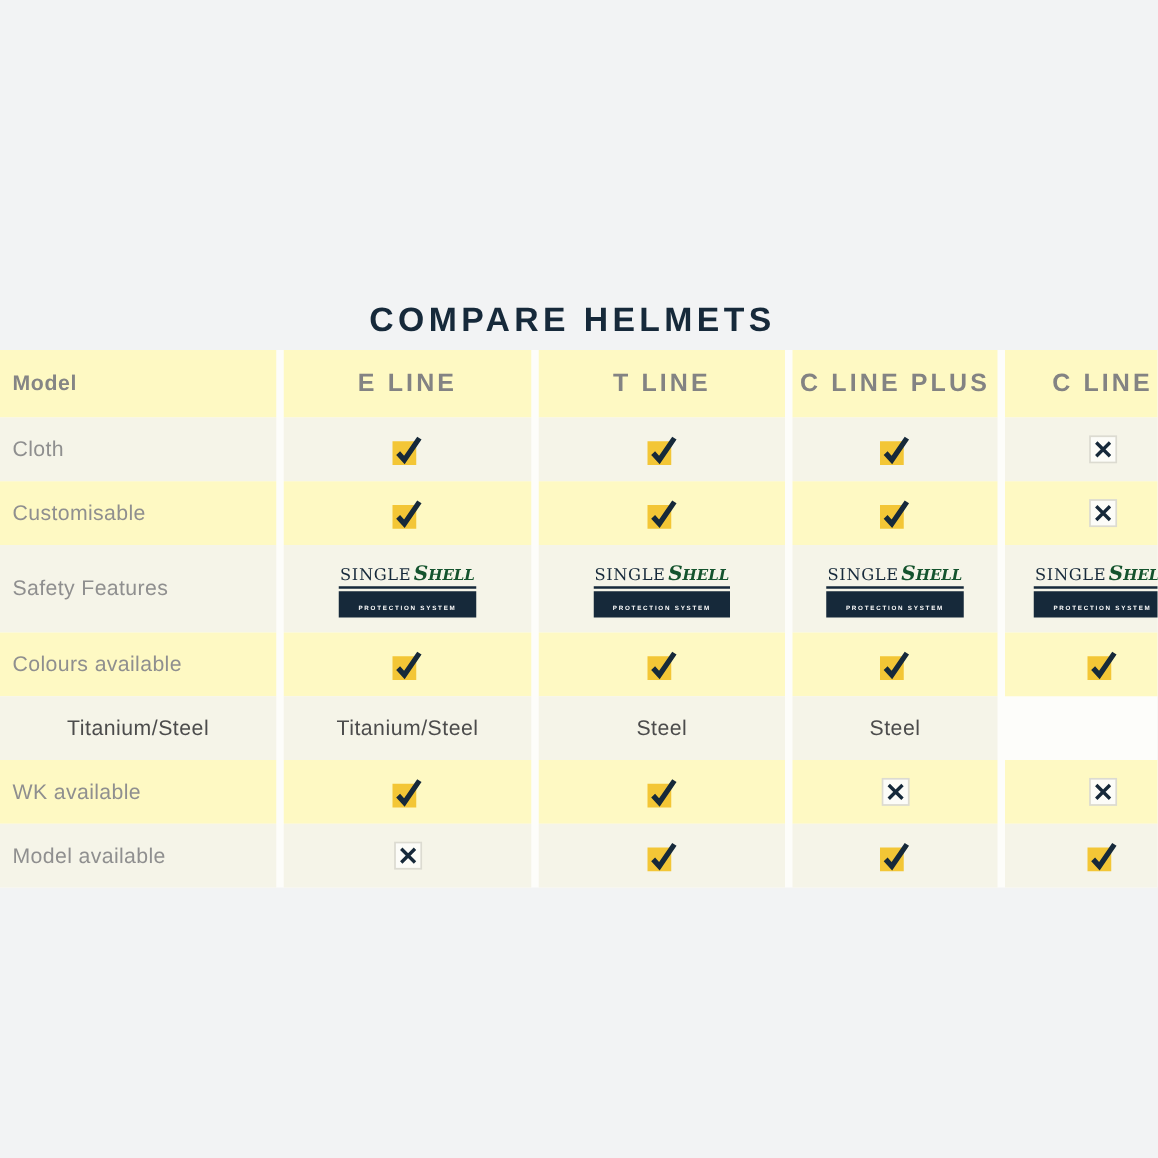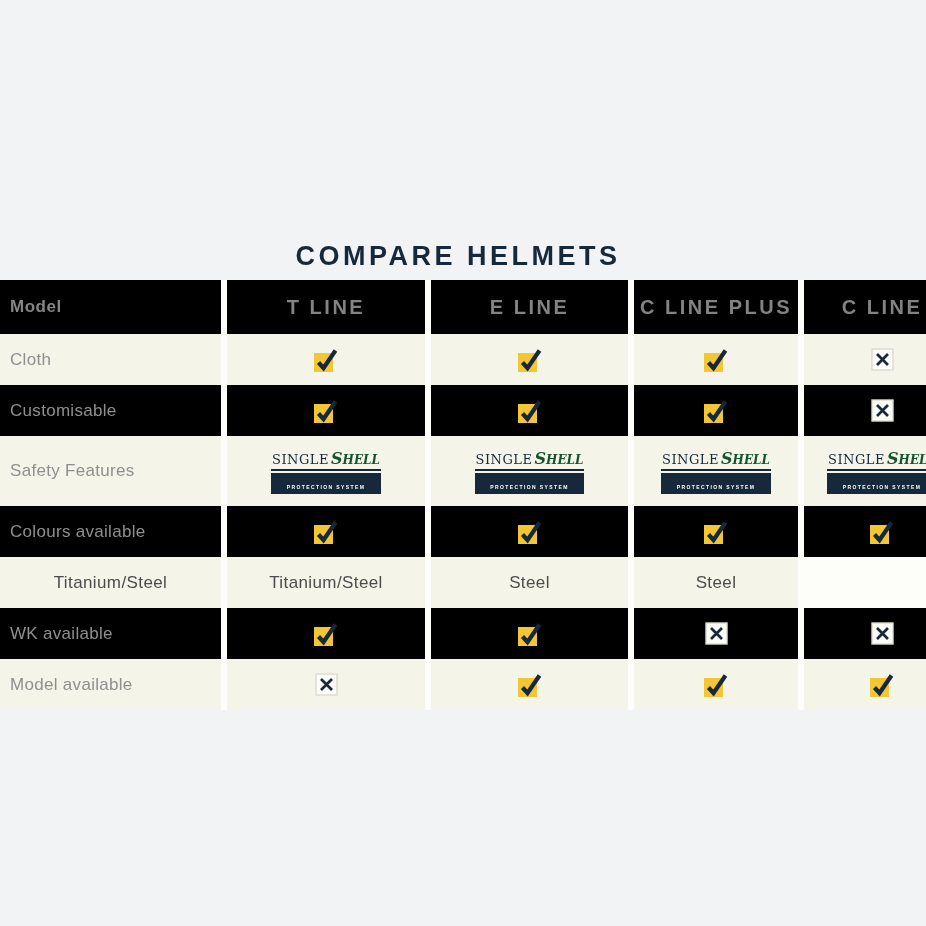--- a/index.html
+++ b/index.html
@@ -39,21 +39,21 @@
   .trow.header{height:54px;}
   .trow.tall{height:70px;}
   .cell{
     display:flex;
     align-items:center;
     justify-content:center;
     overflow:hidden;
   }
   .label-cell{justify-content:flex-start;padding-left:10px;}
   .trow.header .cell,
-  .trow.light .cell{background:#000000;}
+  .trow.light .cell{background:#fef9c3;}
   .trow.cream .cell{background:#f5f4e8;}
   .model-label{
     font-weight:bold;
     font-size:17px;
     color:#858585;
     letter-spacing:0.5px;
   }
   .col-head-text{
     font-weight:bold;
     font-size:20px;
@@ -116,24 +116,24 @@
 <body>
 
 <h1 class="page-title">COMPARE HELMETS</h1>
 
 <div class="table">
     <div class="trow header">
       <div class="cell label-cell">
         <span class="model-label">Model</span>
       </div>
       <div class="cell">
+        <span class="col-head-text">E LINE</span>
+      </div>
+      <div class="cell">
         <span class="col-head-text">T LINE</span>
-      </div>
-      <div class="cell">
-        <span class="col-head-text">E LINE</span>
       </div>
       <div class="cell">
         <span class="col-head-text">C LINE PLUS</span>
       </div>
       <div class="cell">
         <span class="col-head-text">C LINE</span>
       </div>
     </div>
     <div class="trow cream">
       <div class="cell label-cell">

